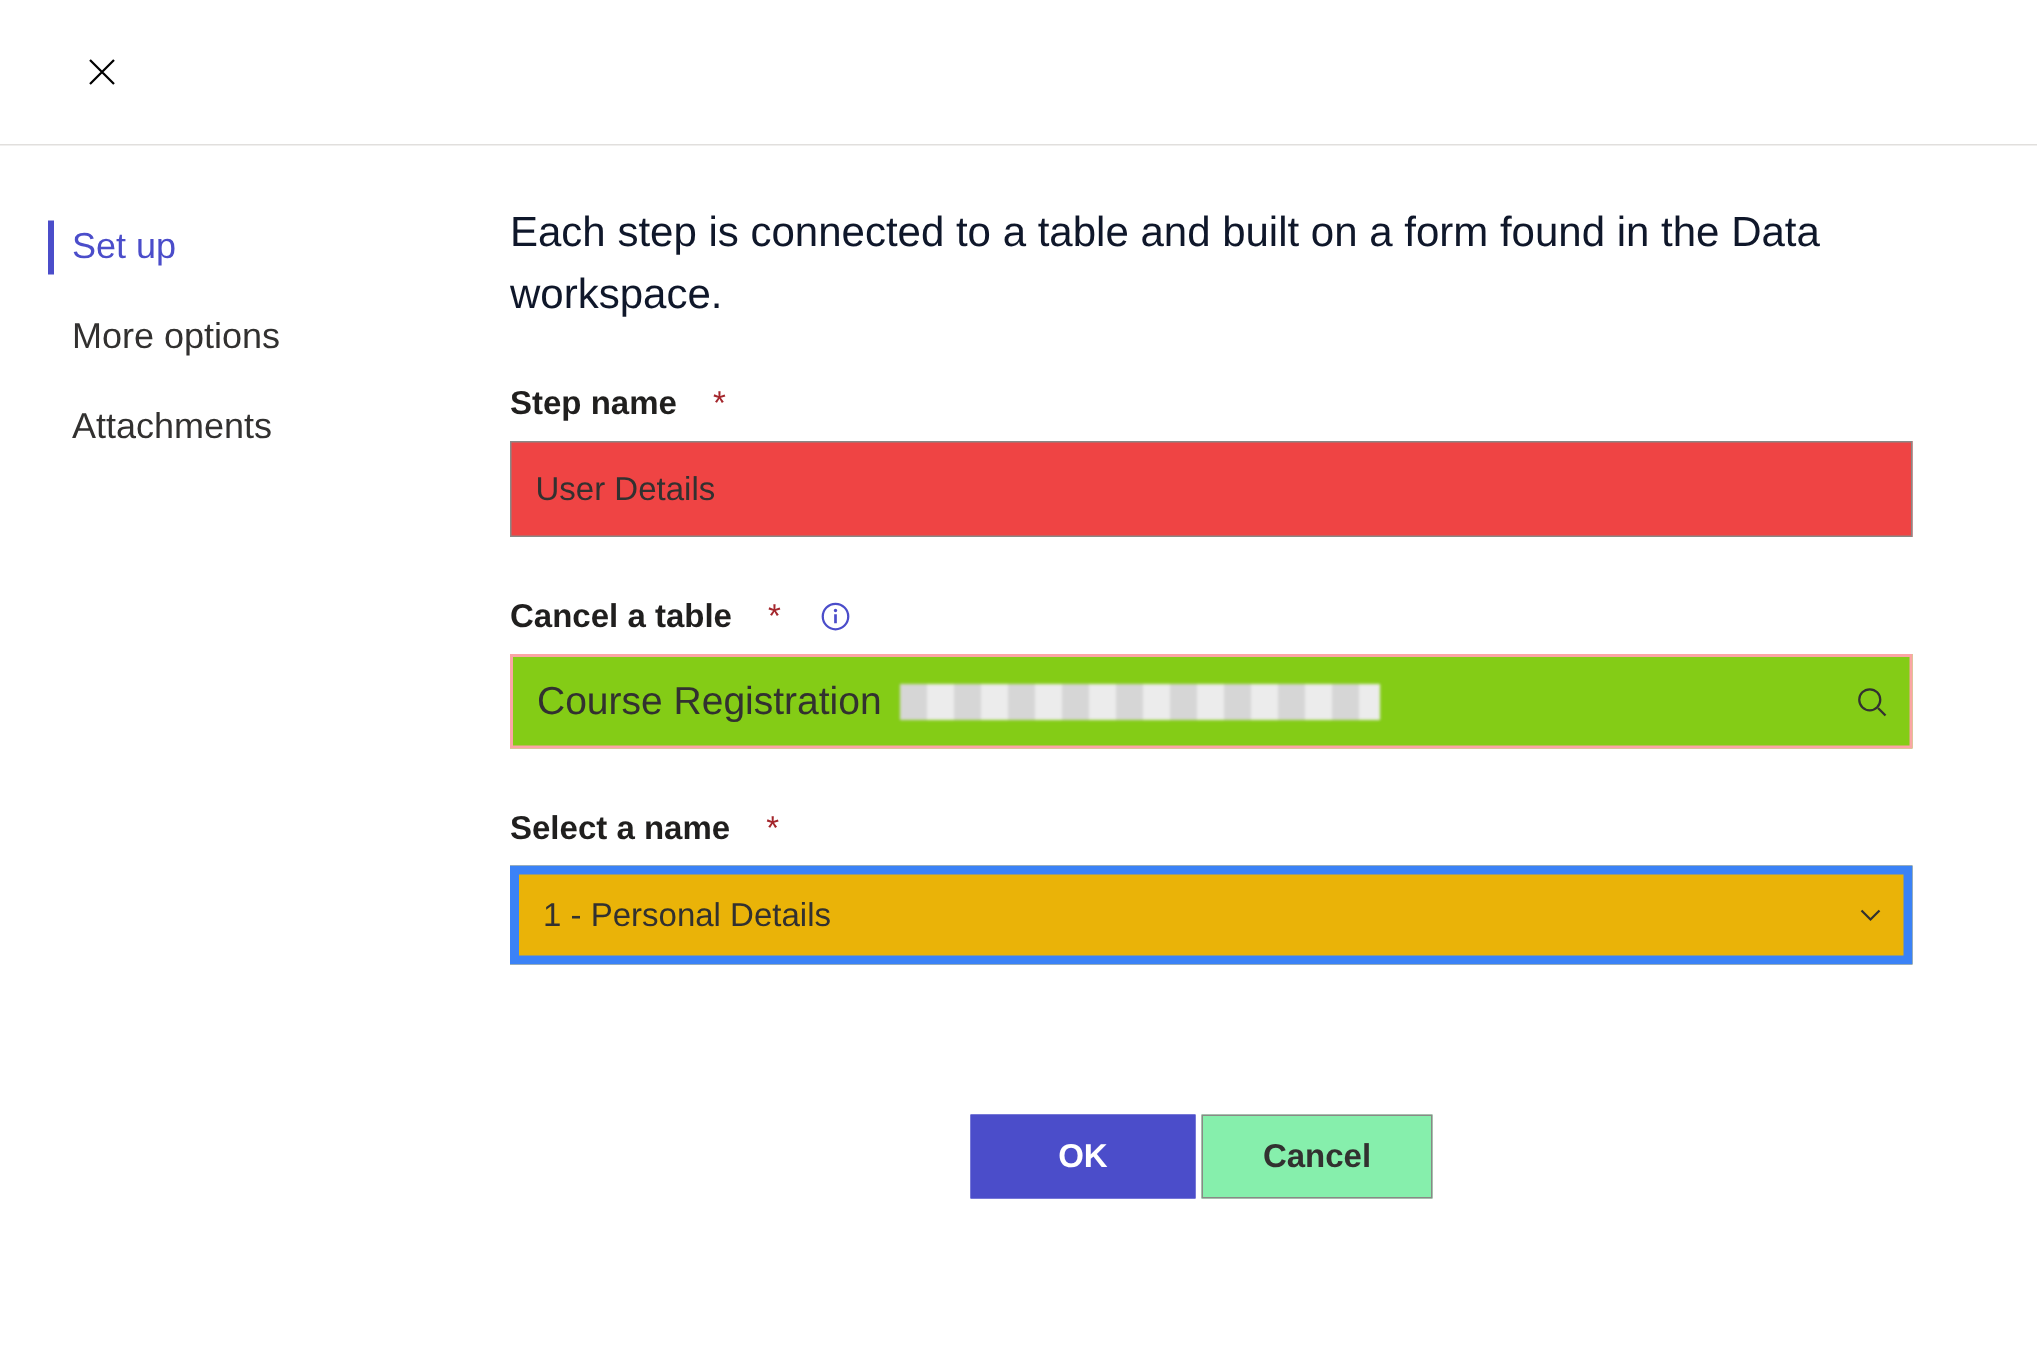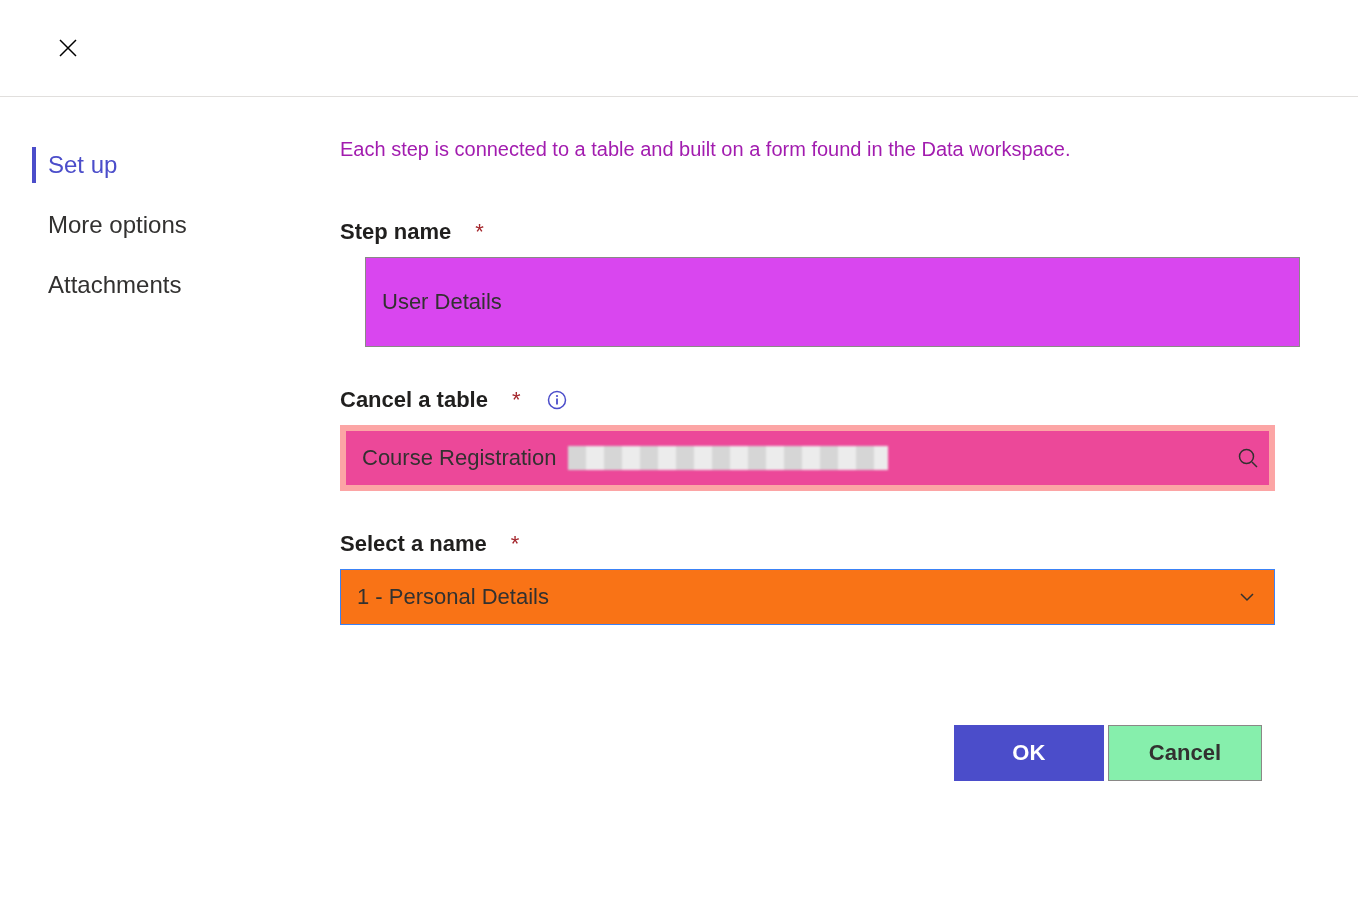--- a/index.html
+++ b/index.html
@@ -65,24 +65,24 @@
       top: 12px;
       bottom: 12px;
       width: 4px;
       background: #4b4dca;
     }
     .main {
       flex: 1;
       padding-right: 48px;
     }
     .description {
-      font-size: 20px;
-      color: #a21caf;
+      font-size: 28px;
+      color: #0f172a;
       line-height: 1.45;
-      margin-bottom: 55px;
+      margin-bottom: 40px;
       max-width: 920px;
     }
     .field-group {
       margin-bottom: 40px;
     }
     .field-label {
       font-size: 22px;
       font-weight: 600;
       color: #201f1e;
       margin-bottom: 12px;
@@ -103,38 +103,37 @@
       margin-left: 2px;
     }
     .info-icon svg {
       width: 20px;
       height: 20px;
     }
     .text-input {
       width: 100%;
       max-width: 935px;
       font-size: 22px;
-      padding: 31px 16px;
+      padding: 18px 16px;
       border: 1px solid #8a8886;
-      background: #d946ef;
-      color: #323130;
-      font-family: inherit;
-      margin-left: 25px;
+      background: #ef4444;
+      color: #323130;
+      font-family: inherit;
     }
     .lookup-wrap {
       position: relative;
       width: 100%;
       max-width: 935px;
     }
     .lookup-input {
       width: 100%;
-      font-size: 22px;
+      font-size: 26px;
       padding: 14px 50px 14px 16px;
-      border: 6px solid #fca5a5;
-      background: #ec4899;
+      border: 2px solid #fca5a5;
+      background: #84cc16;
       color: #323130;
       font-family: inherit;
     }
     .lookup-value {
       display: flex;
       align-items: center;
       gap: 12px;
     }
     .redacted {
       display: inline-block;
@@ -158,38 +157,38 @@
     }
     .select-wrap {
       position: relative;
       width: 100%;
       max-width: 935px;
     }
     .select-input {
       width: 100%;
       font-size: 22px;
       padding: 14px 50px 14px 16px;
-      border: 1px solid #3b82f6;
-      background: #f97316;
+      border: 6px solid #3b82f6;
+      background: #eab308;
       color: #323130;
       font-family: inherit;
       cursor: pointer;
     }
     .chevron-icon {
       position: absolute;
       right: 18px;
       top: 50%;
       transform: translateY(-50%);
       width: 20px;
       height: 20px;
       pointer-events: none;
     }
     .footer {
       display: flex;
-      justify-content: flex-end;
+      justify-content: center;
       gap: 4px;
       padding: 40px 48px 40px 0;
       margin-top: 60px;
     }
     .btn {
       font-size: 22px;
       padding: 14px 40px;
       border: 1px solid #8a8886;
       background: #86efac;
       color: #323130;

